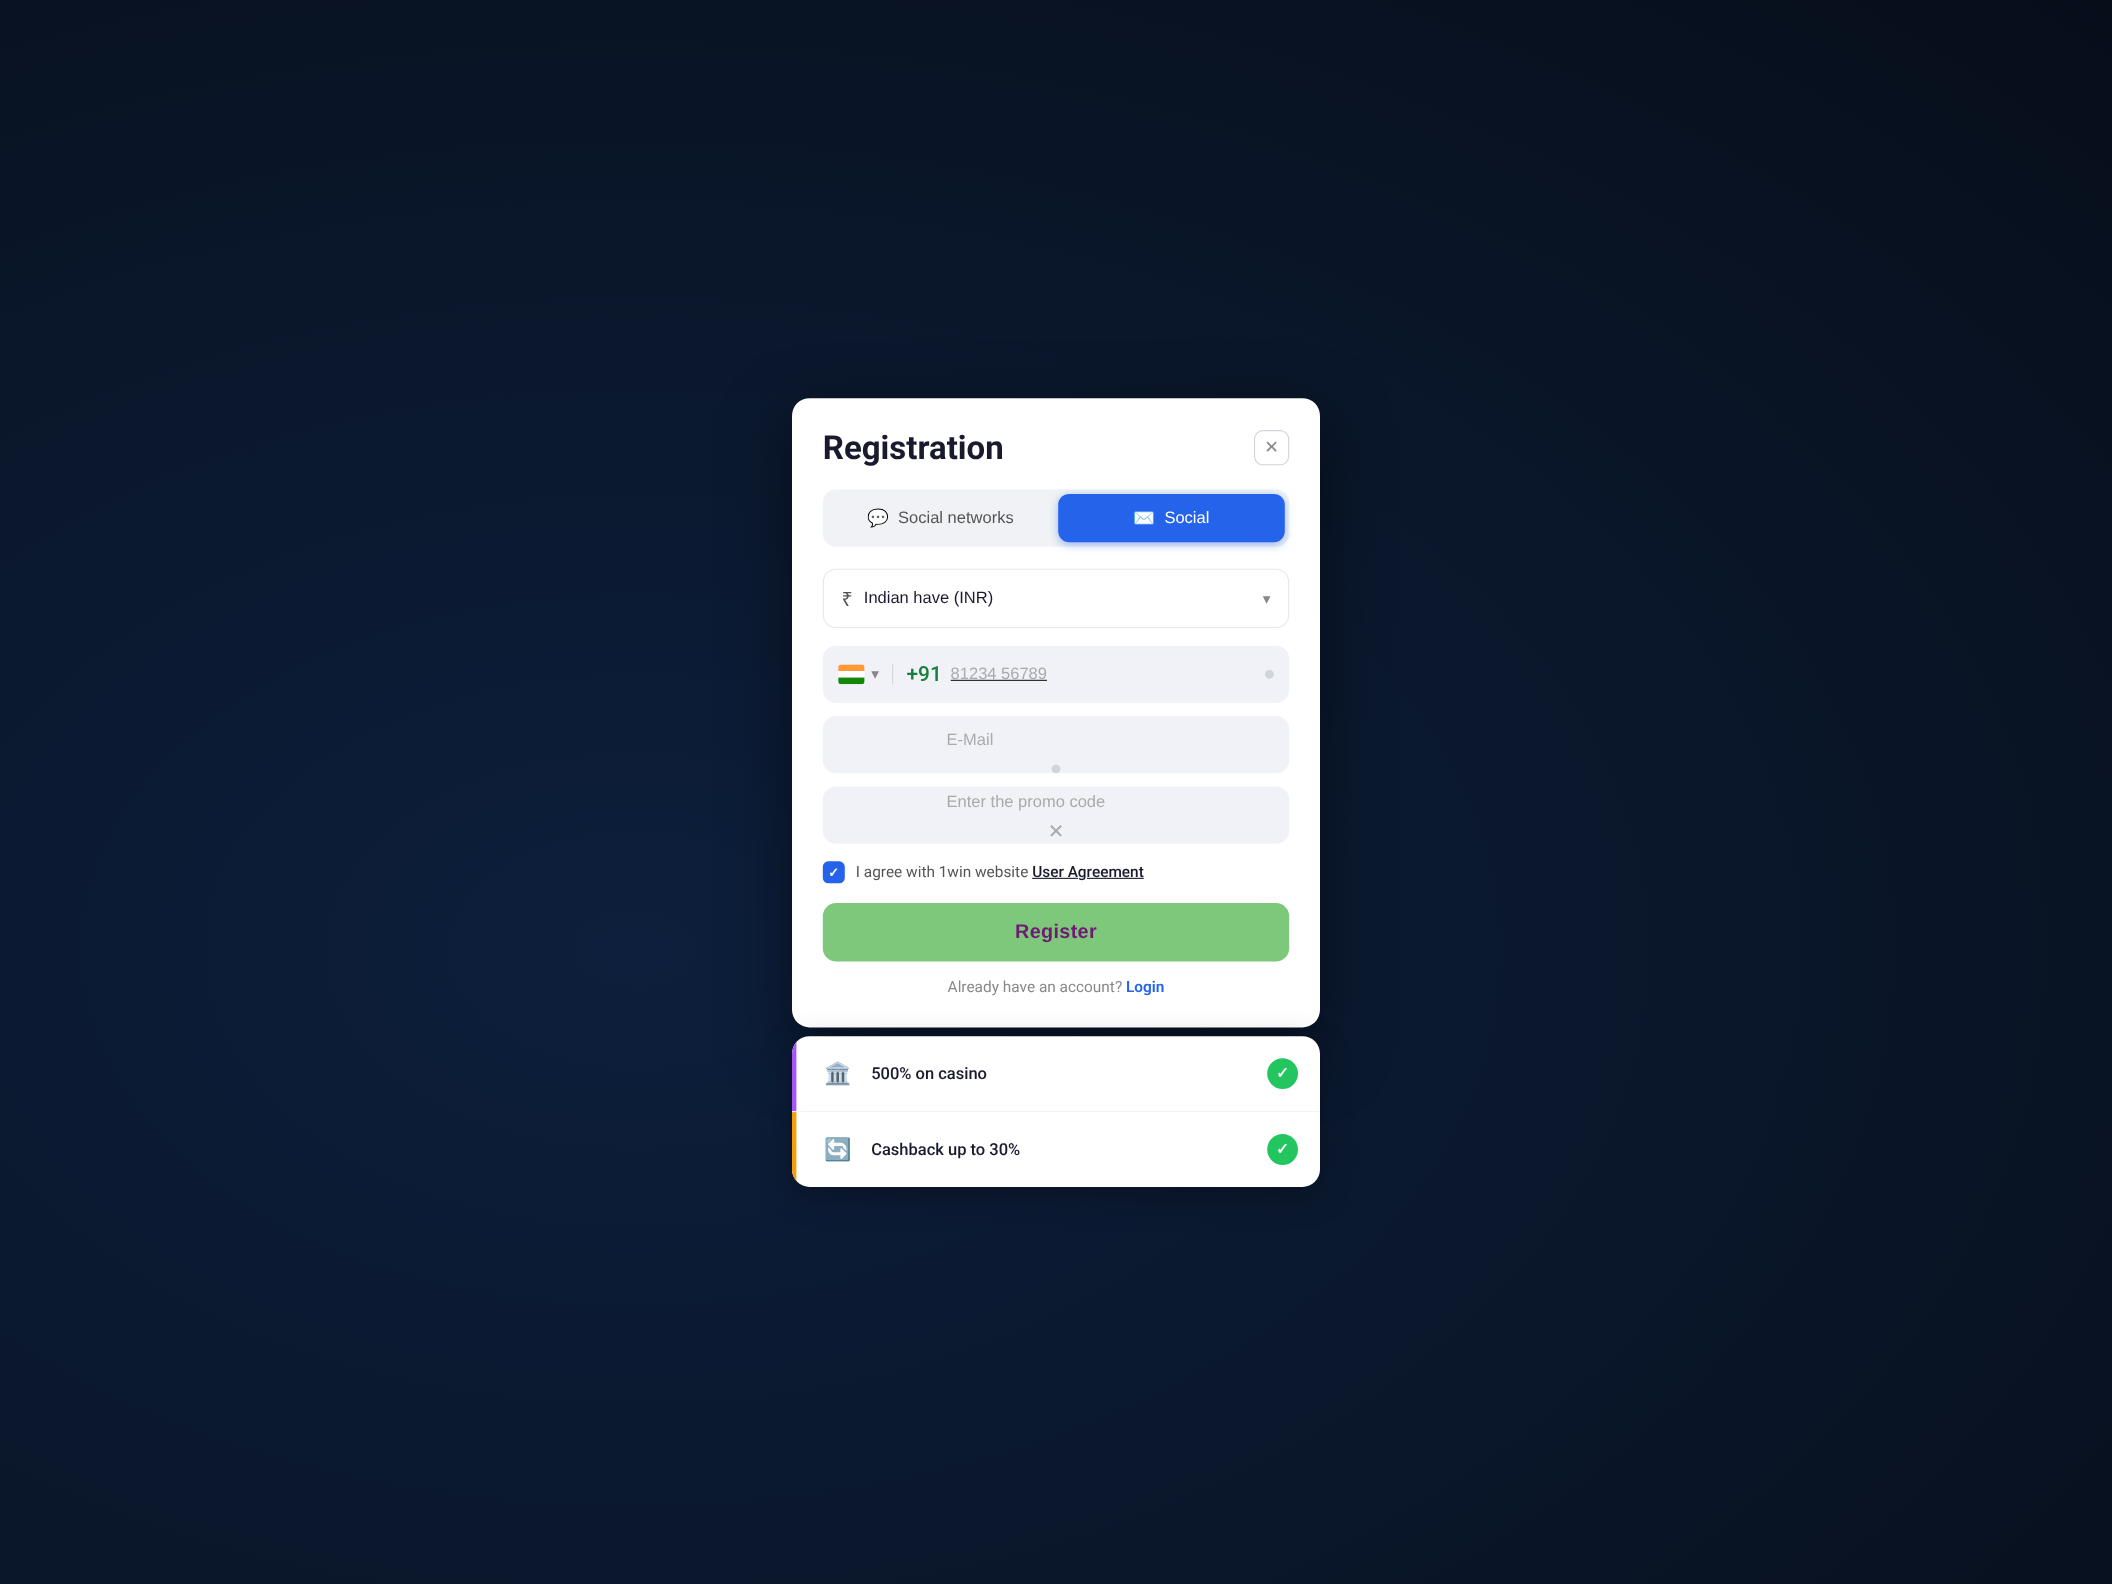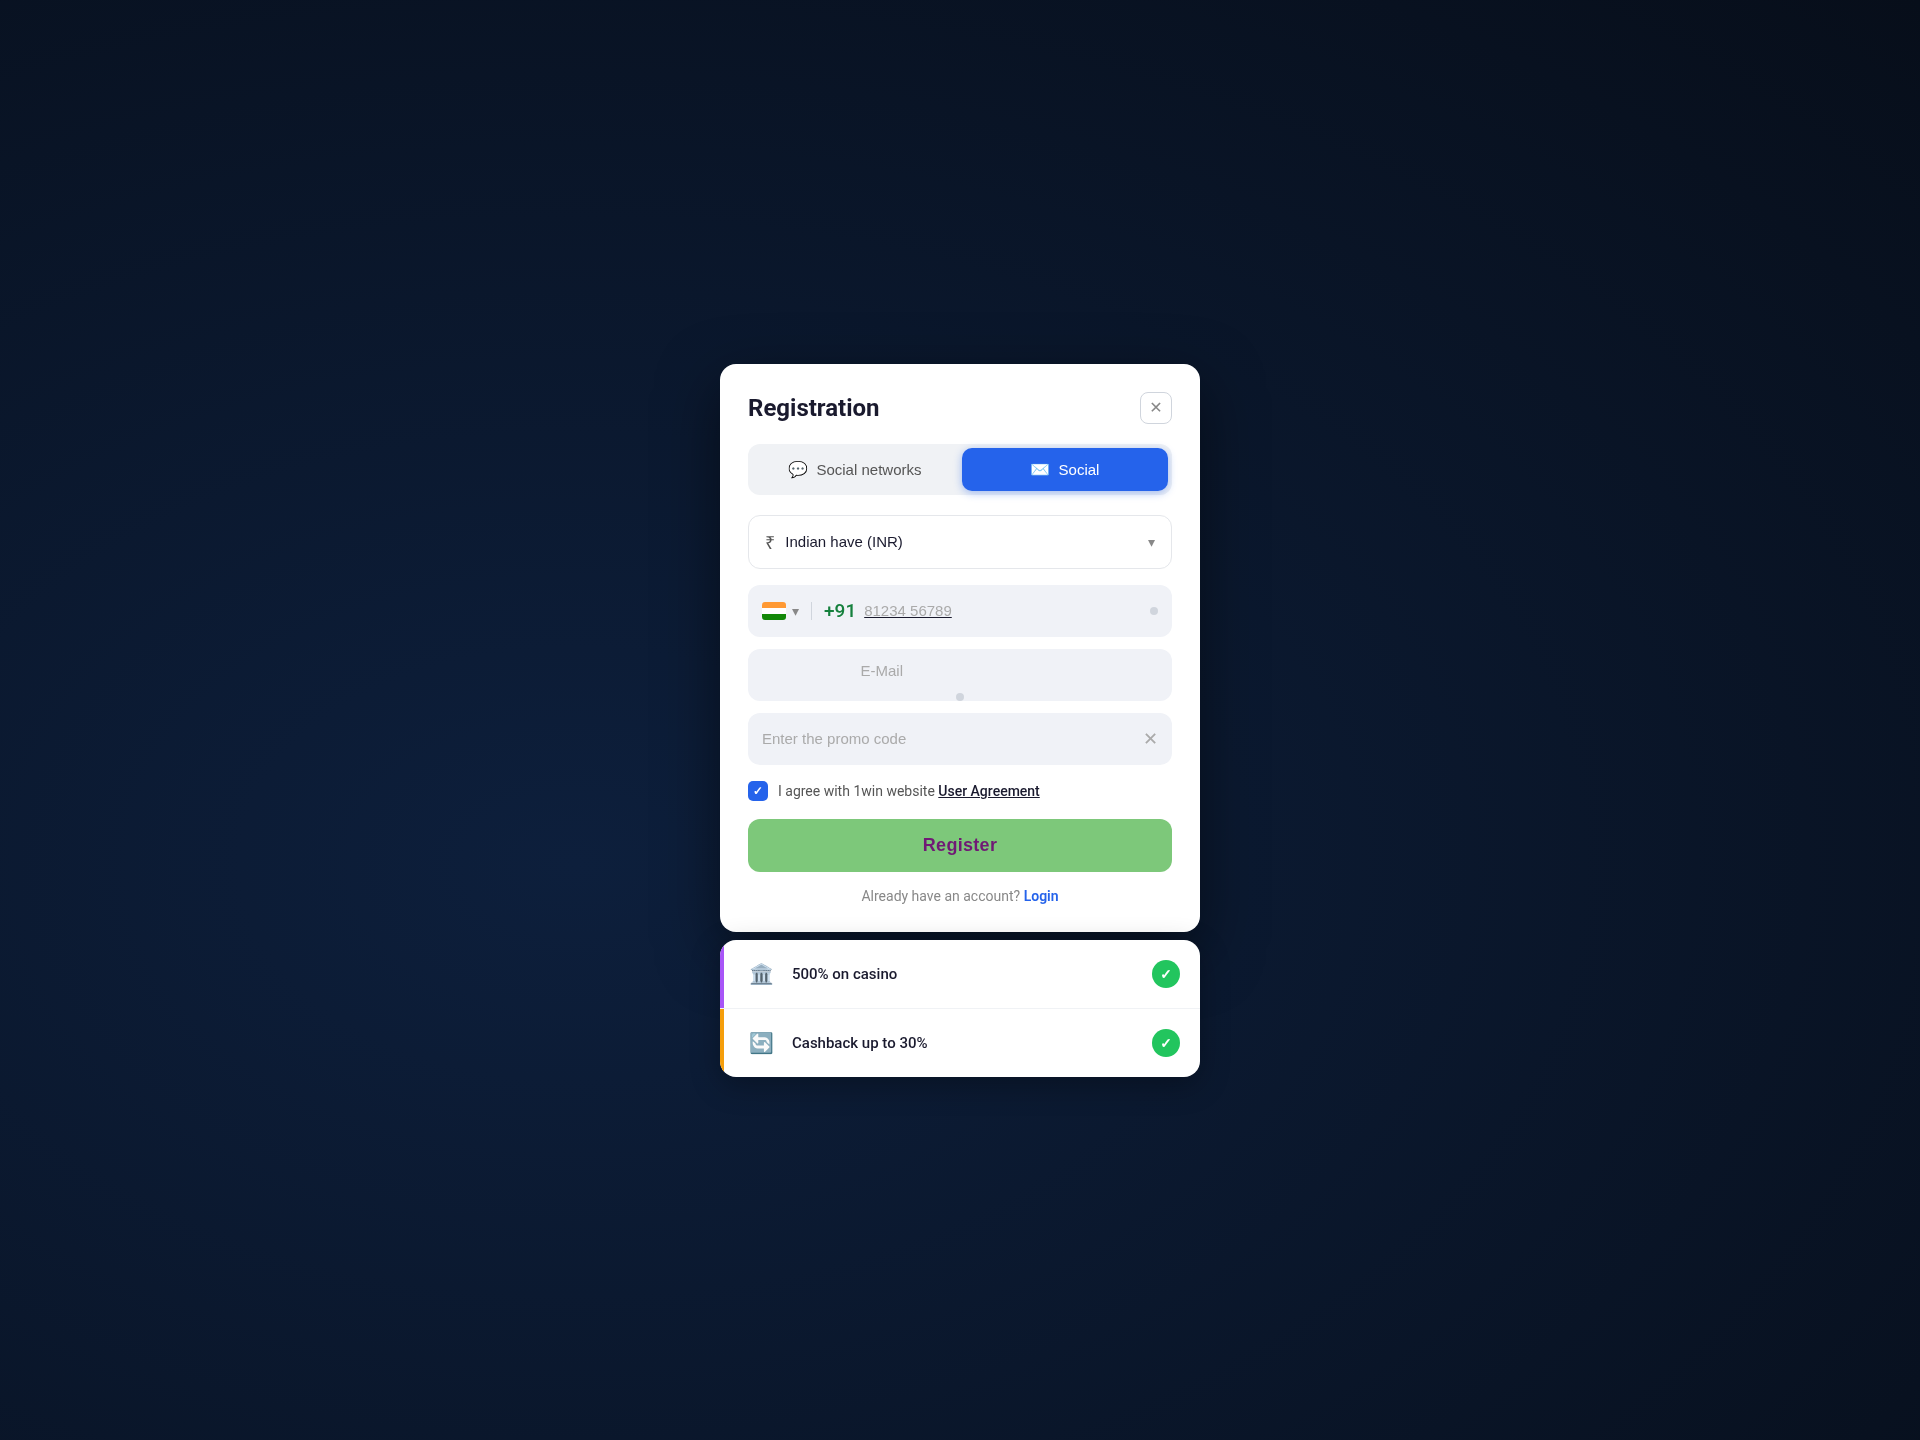--- a/index.html
+++ b/index.html
@@ -39,21 +39,21 @@
     }
 
     .modal-header {
       display: flex;
       align-items: center;
       justify-content: space-between;
       margin-bottom: 20px;
     }
 
     .modal-title {
-      font-size: 24px;
+      font-size: 30px;
       font-weight: 700;
       color: #1a1a2e;
     }
 
     .close-btn {
       width: 32px;
       height: 32px;
       border: 1.5px solid #d0d5dd;
       border-radius: 8px;
       background: transparent;
@@ -226,20 +226,21 @@
     }
 
     .promo-field {
       display: flex;
       align-items: center;
       background: #f0f2f7;
       border-radius: 12px;
       padding: 0 14px;
       margin-bottom: 16px;
       height: 52px;
+      flex-direction: column;
     }
 
     .promo-field input {
       flex: 1;
       background: transparent;
       border: none;
       outline: none;
       font-size: 15px;
       color: #1a1a2e;
     }

